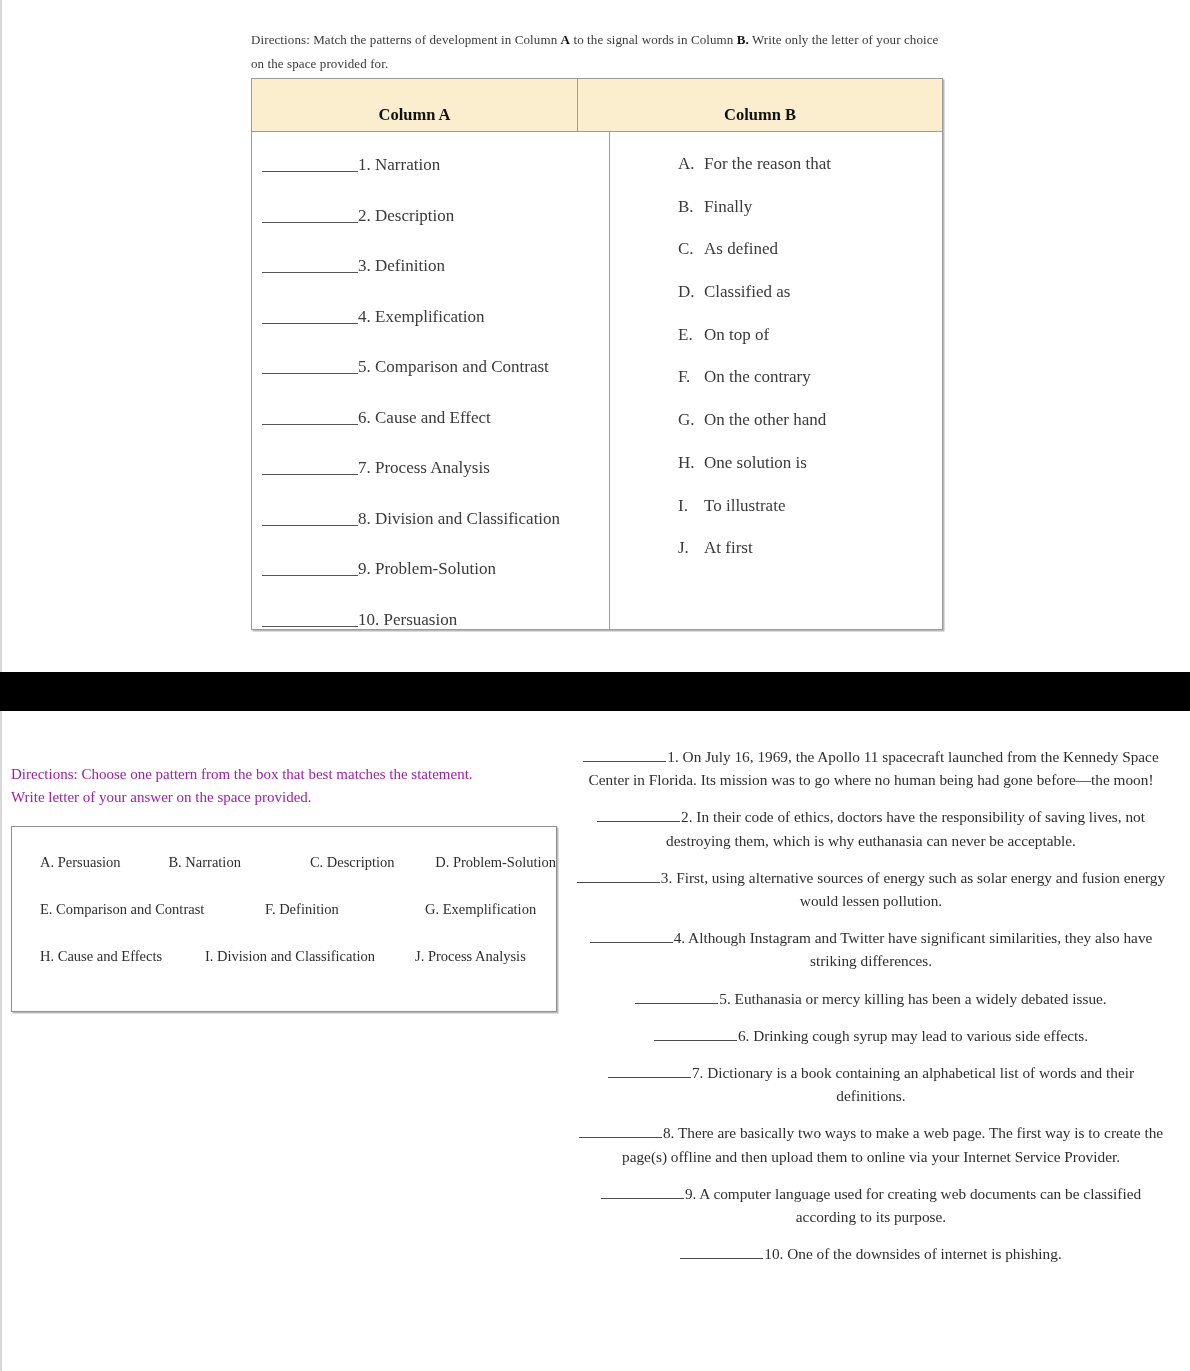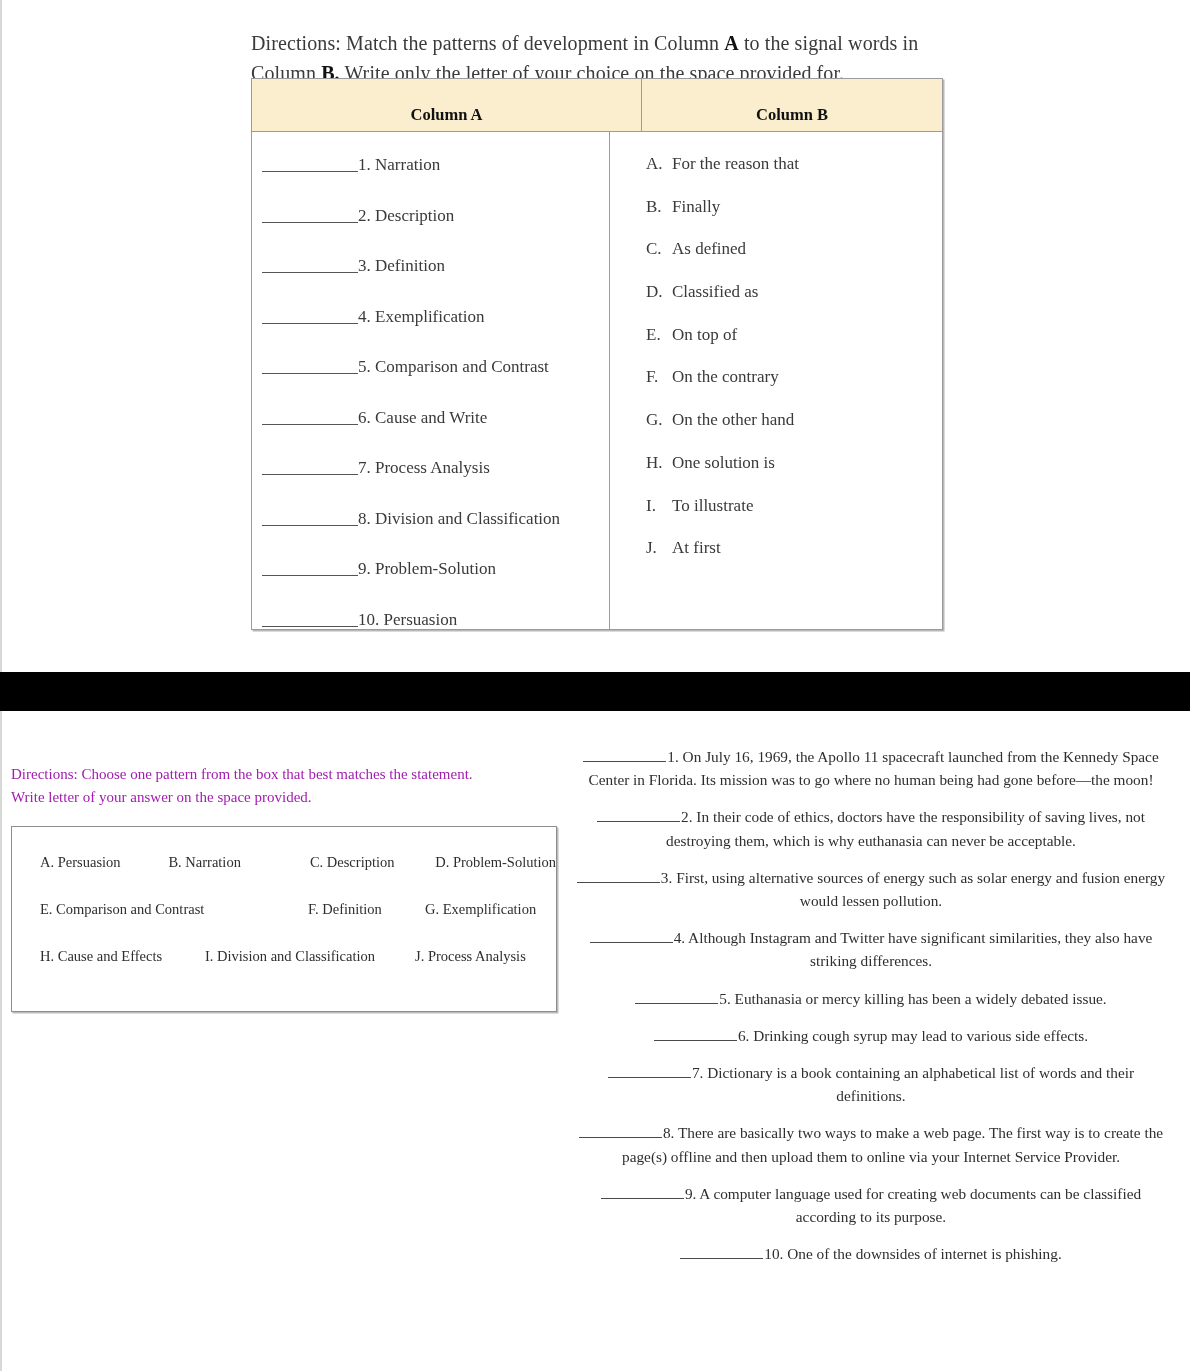--- a/index.html
+++ b/index.html
@@ -25,22 +25,22 @@
     background: #ffffff;
     border-left: 2px solid #d8d8d8;
     box-sizing: border-box;
   }
 
   .directions-top {
     position: absolute;
     left: 249px;
     top: 28px;
     width: 700px;
-    font-size: 20px;
-    line-height: 30px;
+    font-size: 13px;
+    line-height: 24px;
     color: #3a3a3a;
     letter-spacing: 0.1px;
   }
   .directions-top b { font-weight: bold; color: #111; }
 
   
   .match-table {
     position: absolute;
     left: 249px;
     top: 78px;
@@ -60,26 +60,27 @@
   .match-head .cell {
     display: flex;
     align-items: flex-end;
     justify-content: center;
     padding-bottom: 6px;
     font-weight: bold;
     font-size: 16.5px;
     color: #111;
     box-sizing: border-box;
   }
-  .match-head .cell.a { width: 390px; border-right: 1px solid #9b9b9b; }
+  .match-head .cell.a { width: 326px; border-right: 1px solid #9b9b9b; }
   .match-head .cell.b { flex: 1; }
 
   .match-body {
     display: flex;
     height: 498px;
+    gap: 32px;
   }
   .match-body .col-a {
     width: 358px;
     border-right: 1px solid #9b9b9b;
     box-sizing: border-box;
     position: relative;
     padding-top: 24px;
   }
   .match-body .col-b {
     flex: 1;
@@ -173,21 +174,21 @@
   .choice-row.r1 { margin-top: 27px; gap: 33px; }
   .choice-row.r2 { margin-top: 30px; }
   .choice-row.r3 { margin-top: 30px; }
   .choice-item { white-space: nowrap; }
 
   .choice-row.r1 .choice-item:nth-child(1) { width: 152px; }
   .choice-row.r1 .choice-item:nth-child(2) { width: 115px; }
   .choice-row.r1 .choice-item:nth-child(3) { width: 147px; margin-left: 36px; }
 
   .choice-row.r2 .choice-item:nth-child(1) { width: 225px; }
-  .choice-row.r2 .choice-item:nth-child(2) { width: 160px; text-align: center; }
+  .choice-row.r2 .choice-item:nth-child(2) { width: 160px; }
 
   .choice-row.r3 .choice-item:nth-child(1) { width: 165px; }
   .choice-row.r3 .choice-item:nth-child(2) { width: 210px; }
 
   .statements {
     position: absolute;
     left: 573px;
     top: 34px;
     width: 592px;
   }
@@ -242,21 +243,21 @@
         <div class="a-row">
           <span class="a-blank"></span>
           <span class="a-label"><span>4.</span>&nbsp;<span>Exemplification</span></span>
         </div>
         <div class="a-row">
           <span class="a-blank"></span>
           <span class="a-label"><span>5.</span>&nbsp;<span>Comparison and Contrast</span></span>
         </div>
         <div class="a-row">
           <span class="a-blank"></span>
-          <span class="a-label"><span>6.</span>&nbsp;<span>Cause and Write</span></span>
+          <span class="a-label"><span>6.</span>&nbsp;<span>Cause and Effect</span></span>
         </div>
         <div class="a-row">
           <span class="a-blank"></span>
           <span class="a-label"><span>7.</span>&nbsp;<span>Process Analysis</span></span>
         </div>
         <div class="a-row">
           <span class="a-blank"></span>
           <span class="a-label"><span>8.</span>&nbsp;<span>Division and Classification</span></span>
         </div>
         <div class="a-row">

